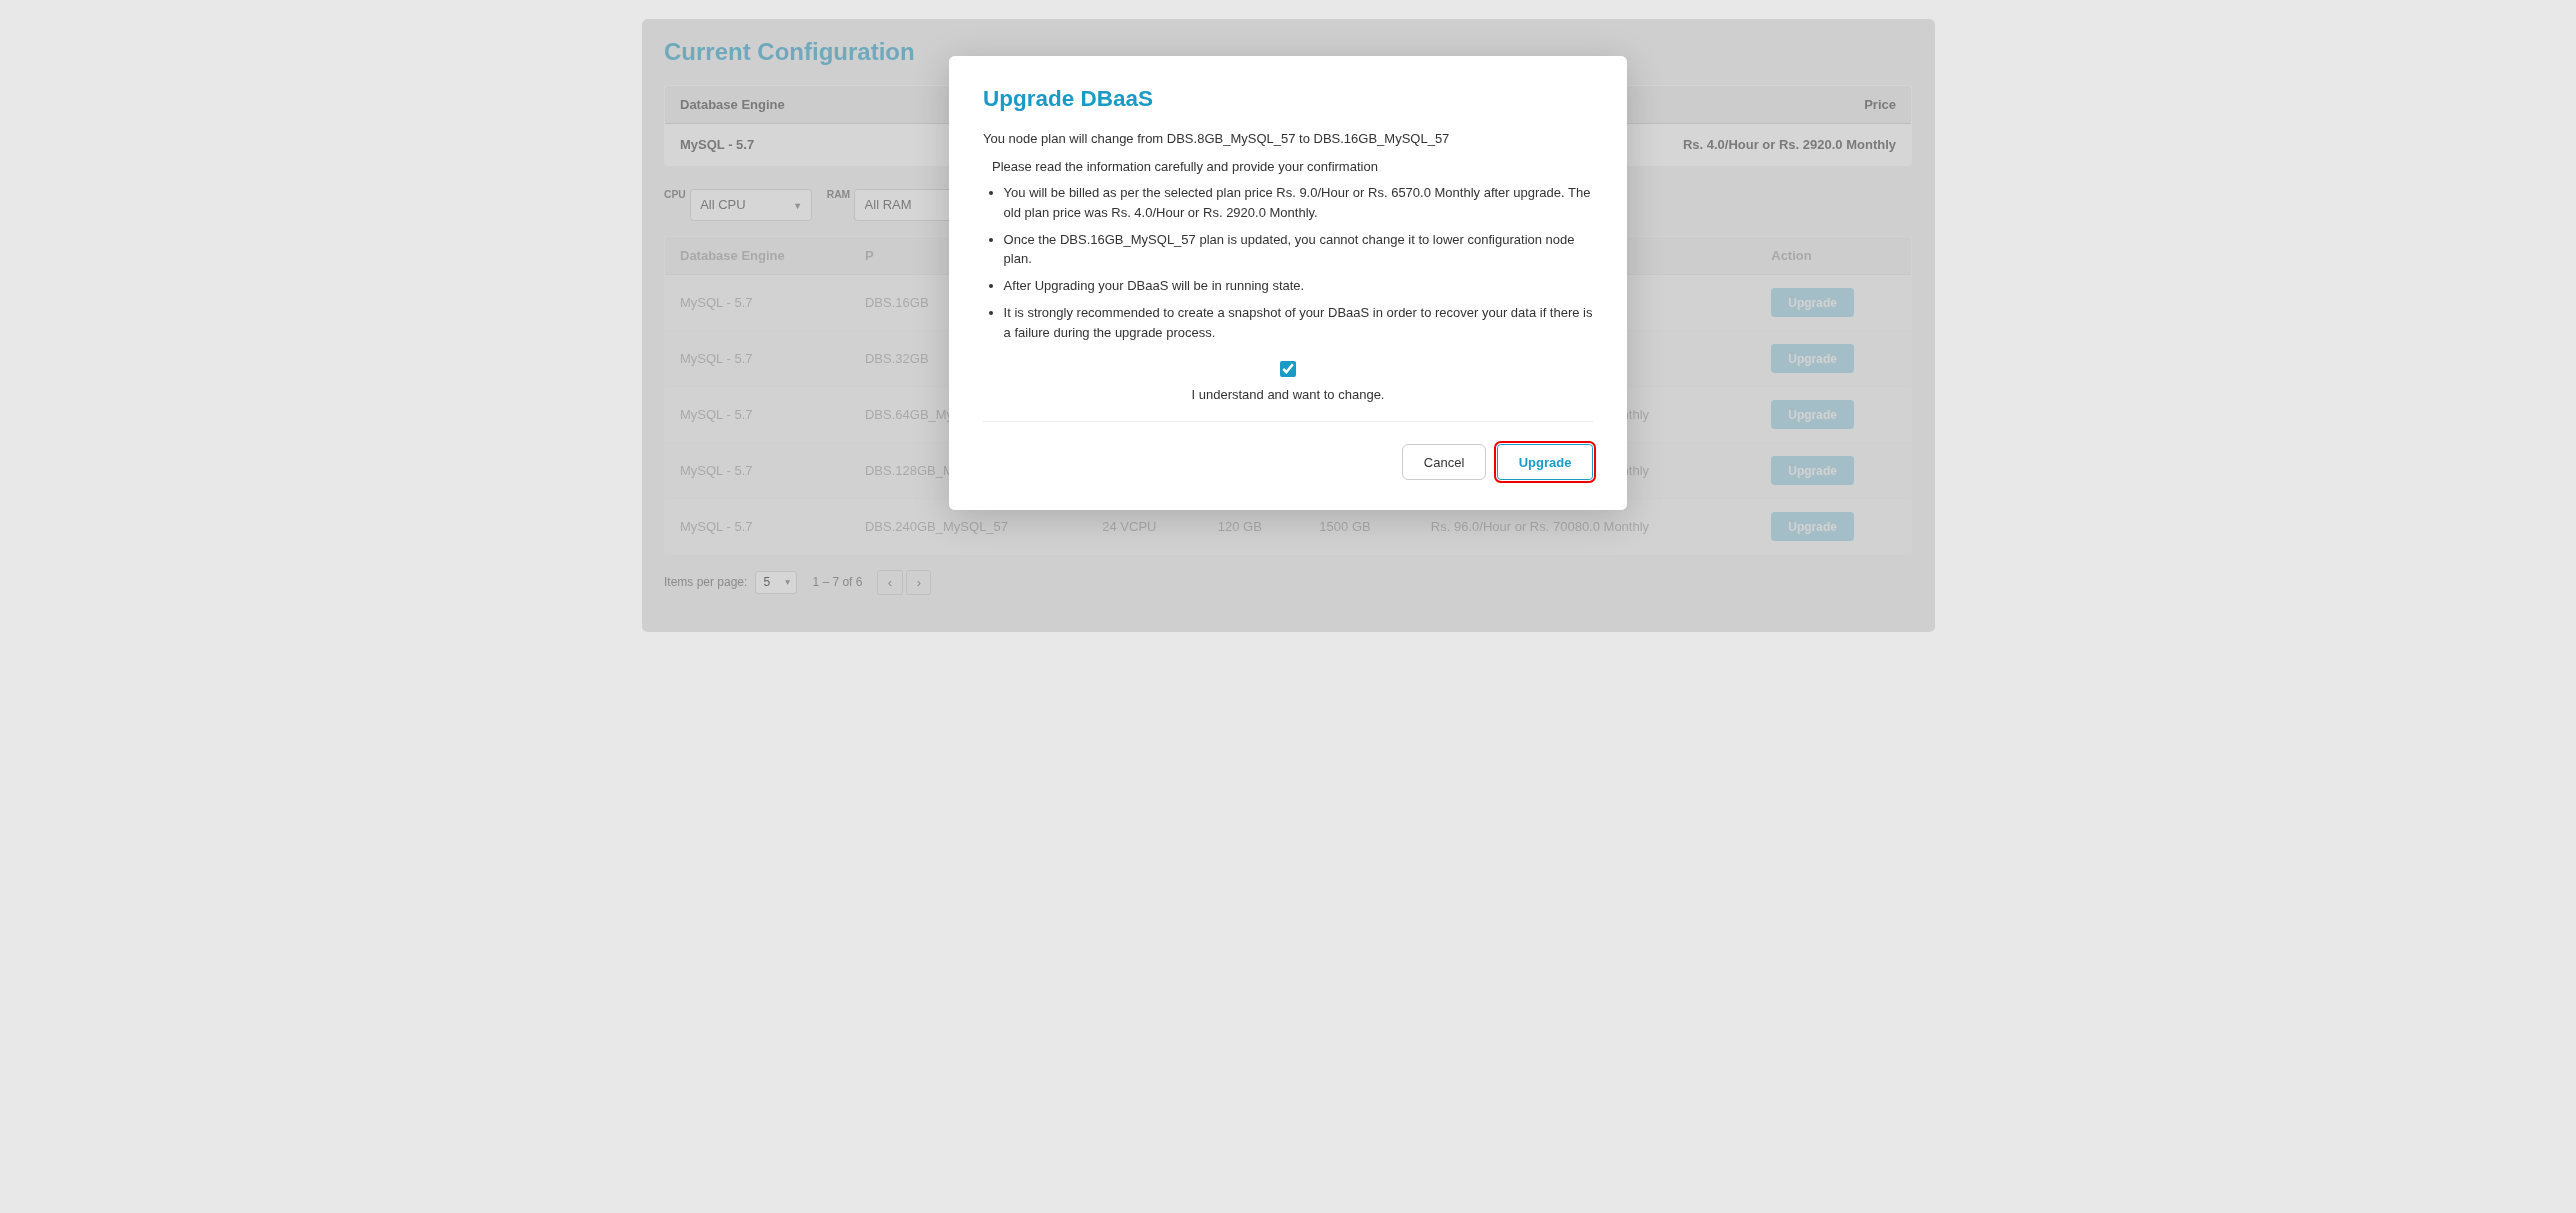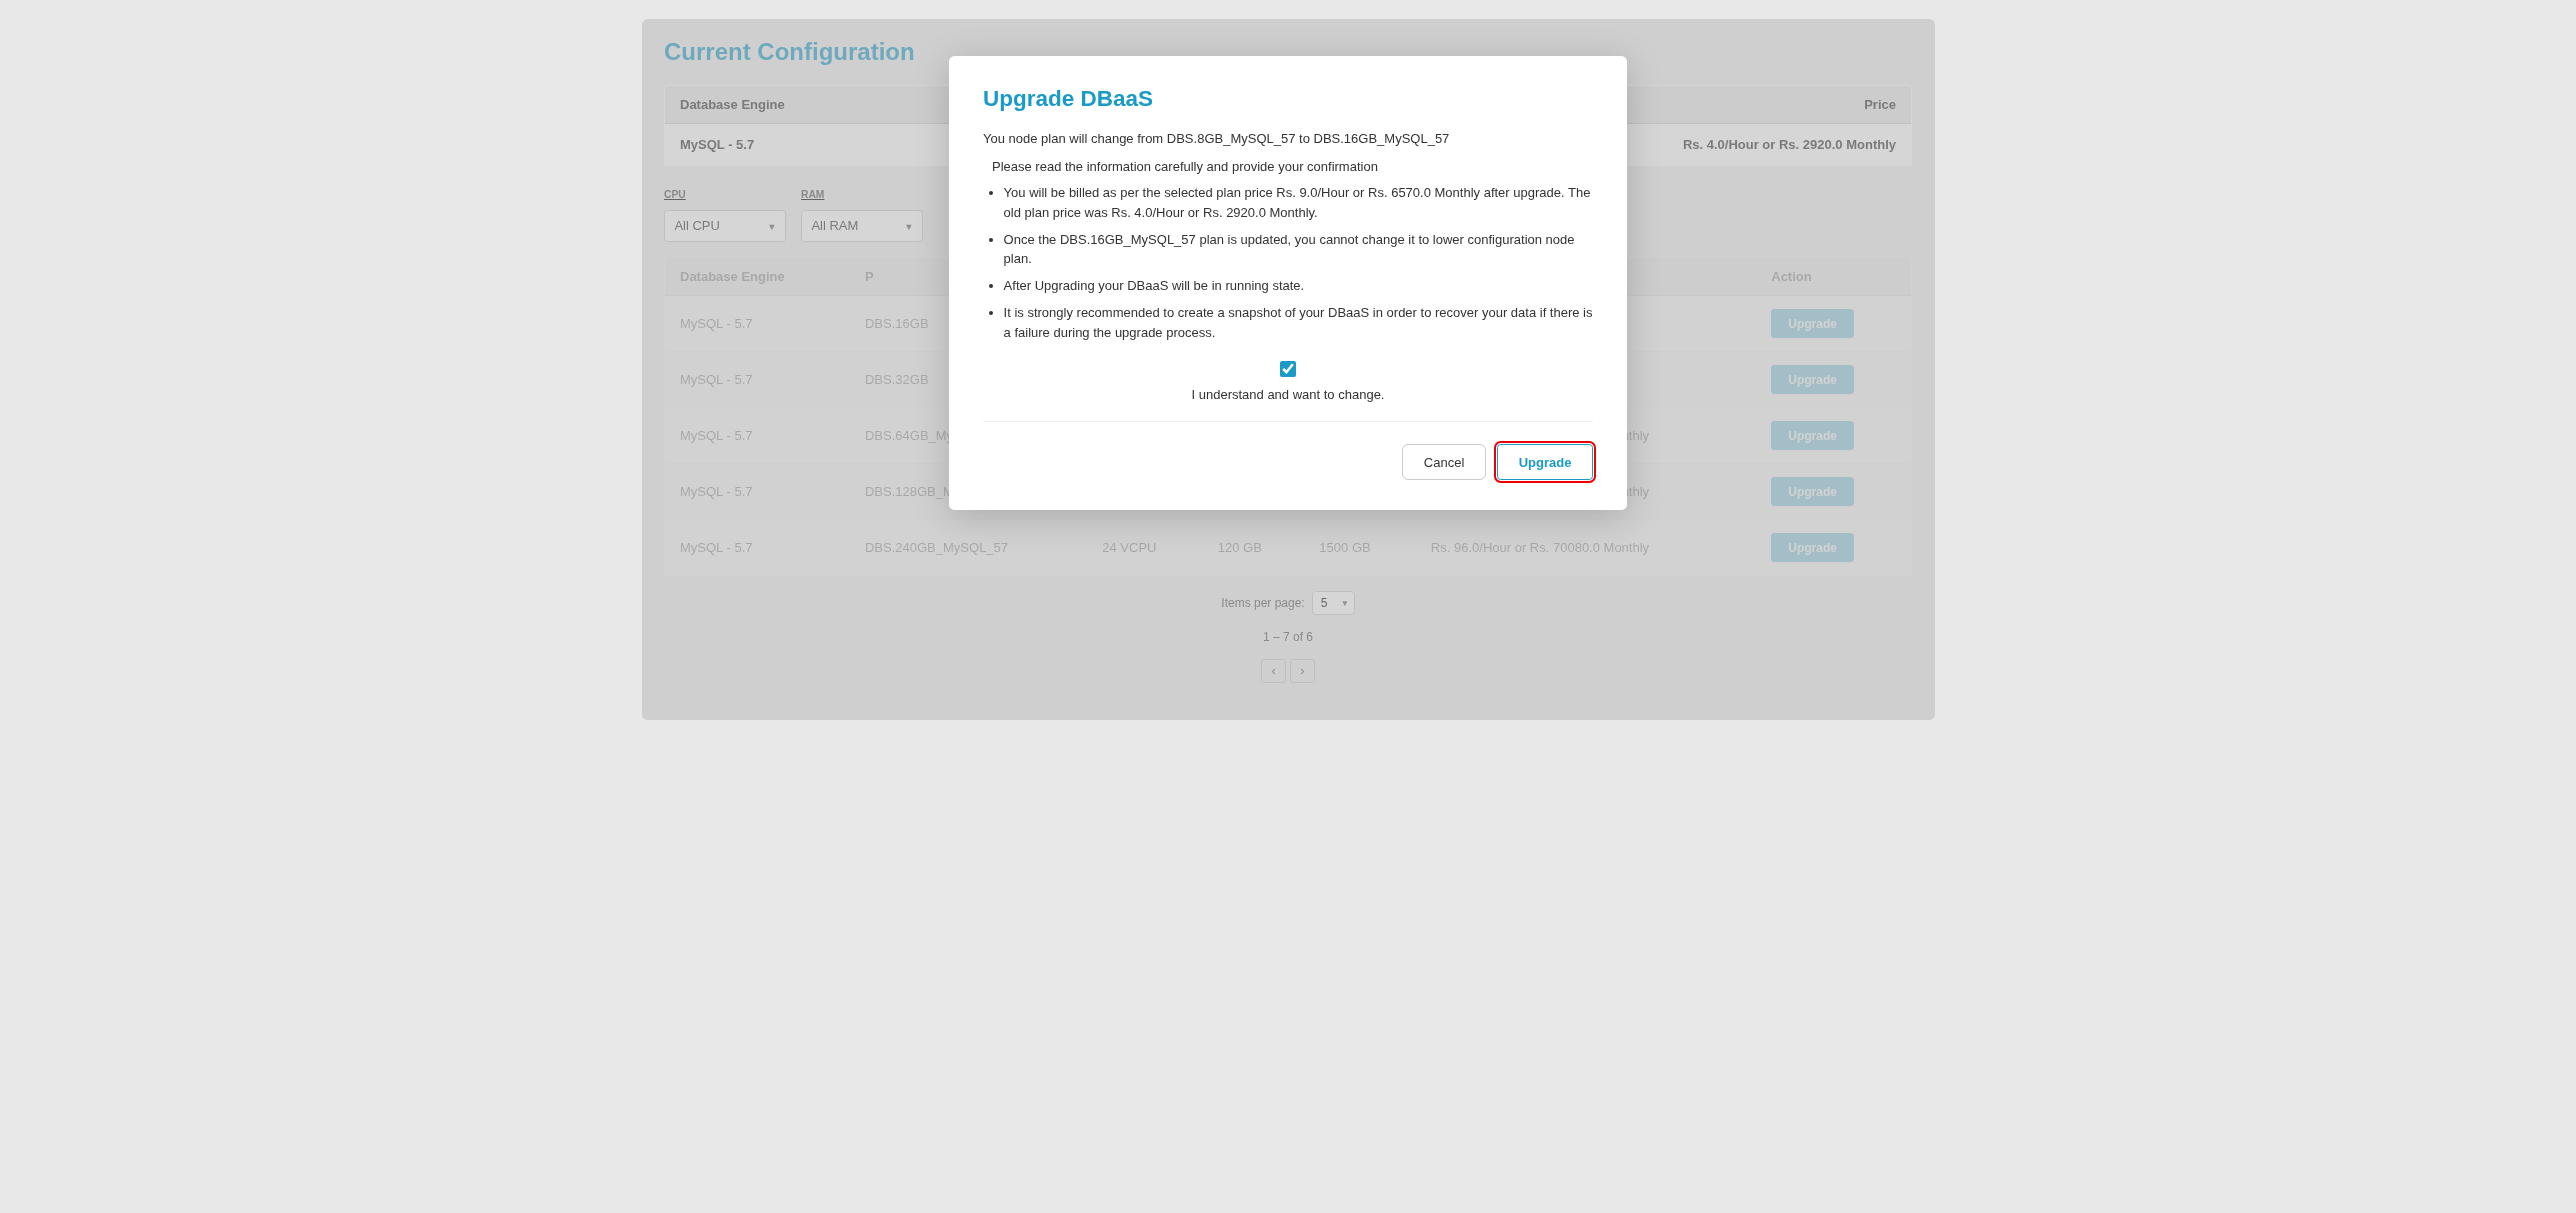--- a/index.html
+++ b/index.html
@@ -60,23 +60,22 @@
 
     
     .filter-row {
       display: flex;
       gap: 15px;
       margin-bottom: 15px;
       align-items: flex-end;
     }
     .filter-group {
       display: flex;
-      flex-direction: column;
-      gap: 10px;
-      text-decoration: underline;
+      flex-direction: row;
+      gap: 4px;
     }
     .filter-label {
       font-size: 10.3px;
       font-weight: 600;
       color: #555;
       text-transform: uppercase;
     }
     .filter-select {
       padding: 7.5px 30px 7.5px 9.4px;
       border: 0.9px solid #ccc;
@@ -142,21 +141,20 @@
 
     
     .pagination-row {
       display: flex;
       justify-content: flex-start;
       align-items: center;
       gap: 15px;
       margin-top: 15px;
       font-size: 12px;
       color: #555;
-      flex-direction: column;
     }
     .pagination-items {
       display: flex;
       align-items: center;
       gap: 7.5px;
     }
     .pagination-label { font-size: 12px; color: #555; }
     .pagination-select {
       border: 0.9px solid #ccc;
       border-radius: 3.7px;

